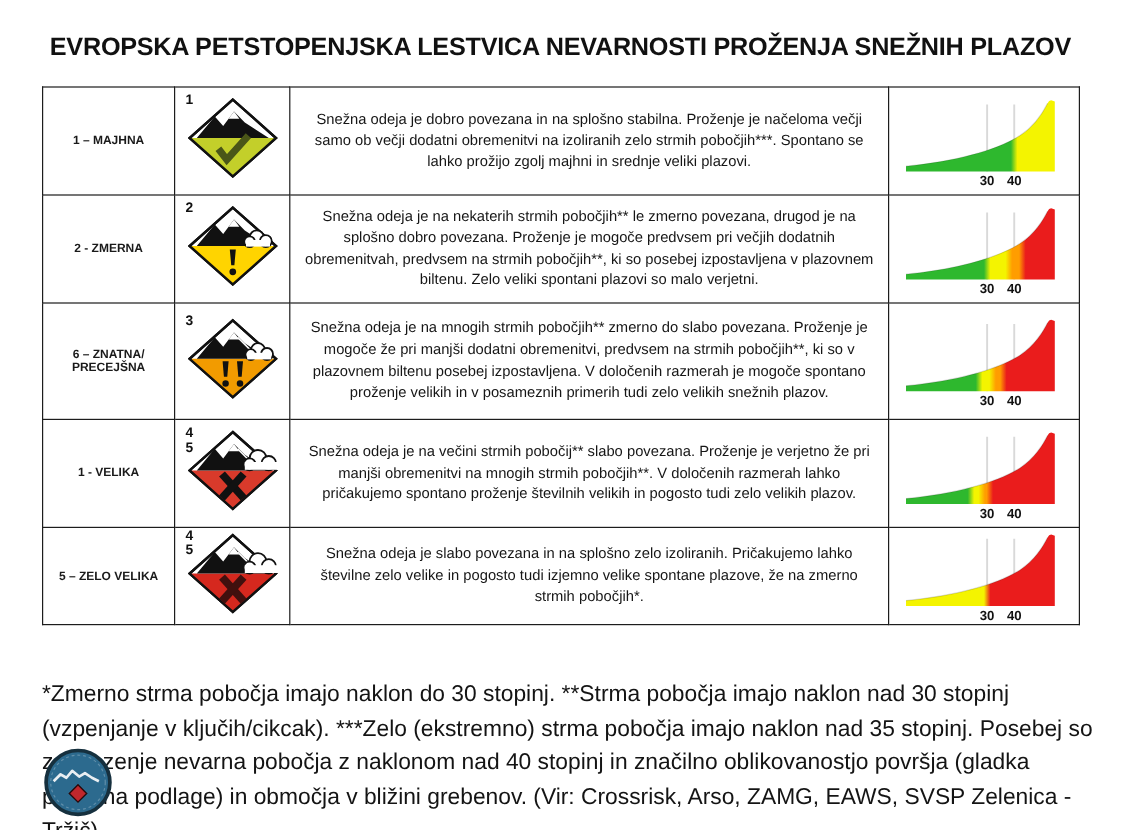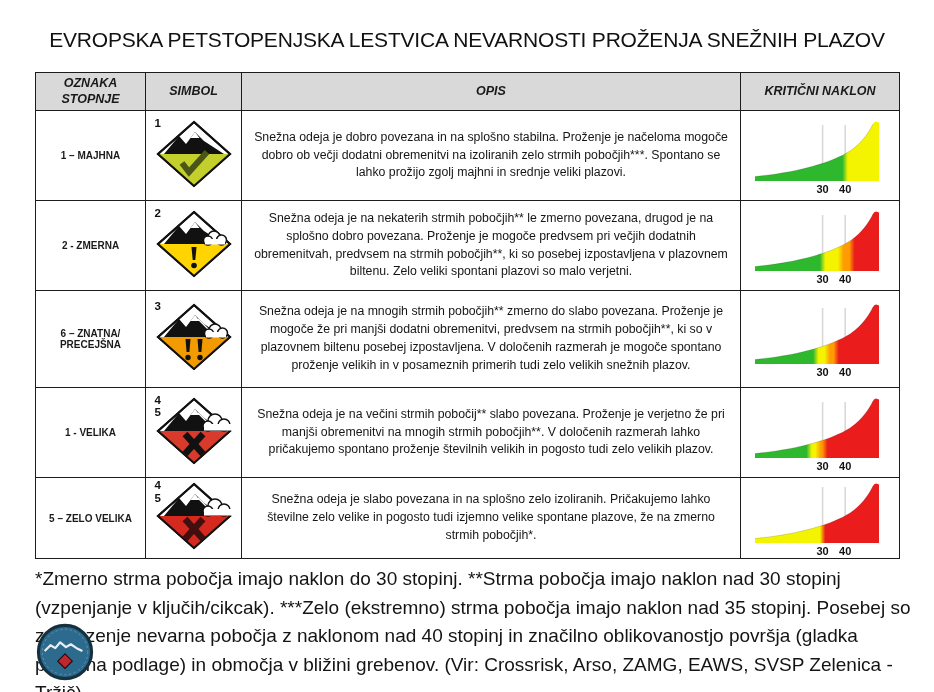--- a/index.html
+++ b/index.html
@@ -6,21 +6,21 @@
   html,body { width:934px; height:692px; }
   body {
     background:#ffffff;
     font-family:"Liberation Sans", sans-serif;
     color:#1a1a1a;
     position:relative;
     overflow:hidden;
   }
   .title {
     position:absolute; top:28px; left:0; width:100%;
-    text-align:center; font-size:21px; font-weight:normal;
+    text-align:center; font-size:21px; font-weight:bold;
     letter-spacing:-0.2px; color:#111;
   }
   table.main {
     position:absolute; left:35px; top:72px; width:864px;
     border-collapse:collapse; table-layout:fixed;
   }
   table.main th, table.main td { border:1.6px solid #1c1c1c; vertical-align:middle; }
   table.main th {
     background:#d9d9d9; font-style:italic; font-weight:bold;
     font-size:12.5px; height:38px; line-height:1.25; text-align:center; padding:2px 6px;
@@ -50,26 +50,20 @@
 <div class="title">EVROPSKA PETSTOPENJSKA LESTVICA NEVARNOSTI PROŽENJA SNEŽNIH PLAZOV</div>
 
 <table class="main">
   <colgroup>
     <col style="width:110px">
       <col style="width:96px">
       <col style="width:499px">
       <col style="width:159px">
   </colgroup>
   <tbody>
-      <tr>
-    <th>OZNAKA STOPNJE</th>
-    <th>SIMBOL</th>
-    <th>OPIS</th>
-    <th>KRITIČNI NAKLON</th>
-  </tr>
 
   <tr style="height:90px">
     <td class="level-cell">1 – MAJHNA</td>
     <td class="sym-cell">
       <div class="sym-wrap">
         <div class="sym-num">1</div>
         <svg width="84" height="72" viewBox="0 0 84 72">
           <defs>
                 <clipPath id="dcl1">
                   <polygon points="42,4 78,36 42,68 6,36"></polygon>
@@ -79,21 +73,21 @@
           <polygon points="6,36 78,36 42,68" fill="#c3cf2a"></polygon>
           <g clip-path="url(#dcl1)">
             <polygon points="12,36 27,18 34,26 43,14 52,23 72,36" fill="#111"></polygon>
             <polygon points="43,14 38.5,20 47.5,20" fill="#ffffff"></polygon>
           </g>
           <path d="M30,45 L37,54 L55,34" fill="none" stroke-width="6" stroke="#4a5618"></path>
           <polygon points="42,4 78,36 42,68 6,36" fill="none" stroke="#111" stroke-width="2"></polygon>
         </svg>
       </div>
     </td>
-    <td class="opis-cell">Snežna odeja je dobro povezana in na splošno stabilna. Proženje je načeloma mogoče dobro ob večji dodatni obremenitvi na izoliranih zelo strmih pobočjih***. Spontano se lahko prožijo zgolj majhni in srednje veliki plazovi.</td>
+    <td class="opis-cell">Snežna odeja je dobro povezana in na splošno stabilna. Proženje je načeloma večji samo ob večji dodatni obremenitvi na izoliranih zelo strmih pobočjih***. Spontano se lahko prožijo zgolj majhni in srednje veliki plazovi.</td>
     <td class="chart-cell">
       <svg width="146" height="78" viewBox="0 0 146 78">
         <defs>
               <linearGradient id="grad0" x1="0" y1="0" x2="1" y2="0">
                 <stop offset="0.0%" stop-color="#2eb82e"></stop>
                 <stop offset="70.5%" stop-color="#2eb82e"></stop>
                 <stop offset="74.9%" stop-color="#f4f400"></stop>
                 <stop offset="100.0%" stop-color="#f4f400"></stop>
               </linearGradient>
             </defs>

